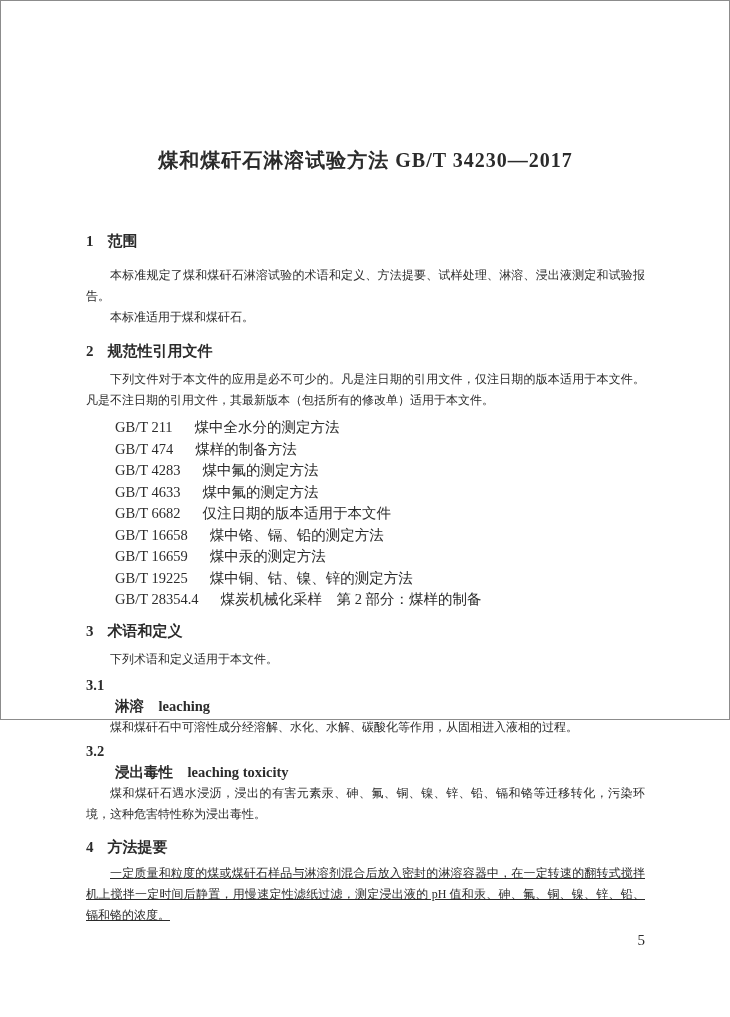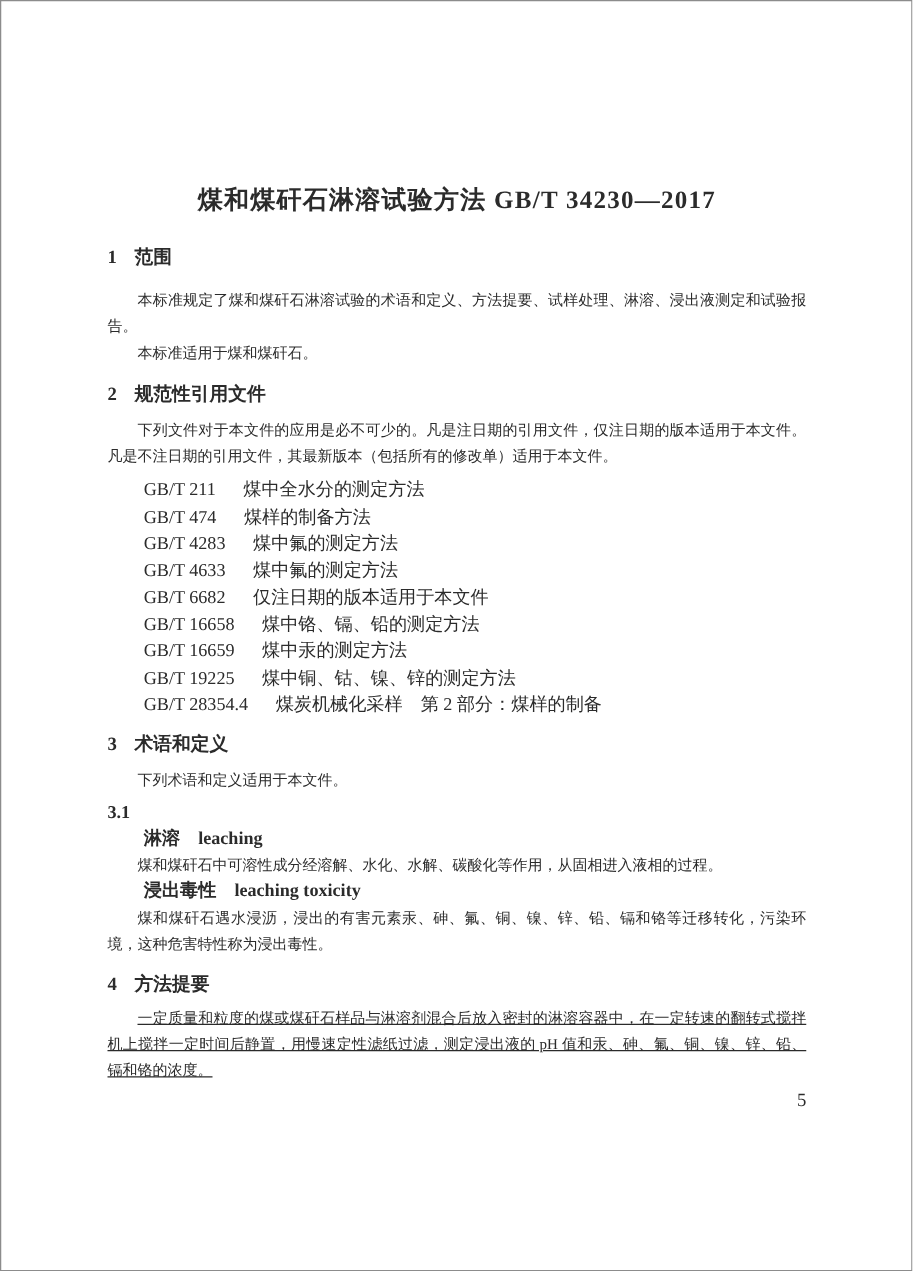--- a/index.html
+++ b/index.html
@@ -6,41 +6,41 @@
   html, body { background: #ffffff; }
   body {
     width: 730px;
     height: 1017px;
     font-family: "Liberation Serif", "DejaVu Serif", serif;
     color: #2b2b2b;
     overflow: hidden;
   }
   .page {
     width: 730px;
-    height: 1017px;
+    height: 720px;
     background: #ffffff;
     border: 1px solid #8c8c8c;
     padding: 0 84px 0 85px;
   }
   .doc-title {
     margin-top: 144px;
     font-size: 20px;
     font-weight: bold;
     line-height: 30px;
     text-align: center;
     letter-spacing: 1px;
     white-space: nowrap;
   }
   h2.sec-h {
     font-size: 15px;
     font-weight: bold;
     line-height: 22px;
   }
   .sec-num { margin-right: 14px; }
-  #h-s1 { margin-top: 20px; }
+  #h-s1 { margin-top: 55px; }
   #h-s2 { margin-top: 12px; }
   #h-s3 { margin-top: 9px; }
   #h-s4 { margin-top: 11px; }
   p.body {
     font-size: 12px;
     line-height: 21px;
     text-align: justify;
     text-justify: inter-ideograph;
   }
   .indent { text-indent: 2em; }
@@ -116,20 +116,21 @@
     </h2>
     <p class="body indent" id="s3-p1">下列术语和定义适用于本文件。</p>
 
     <div>
       <p class="term-id" id="term1-id">3.1</p>
       <p class="term-line"><span>淋溶</span><span class="term-en">leaching</span></p>
       <p class="body indent">煤和煤矸石中可溶性成分经溶解、水化、水解、碳酸化等作用，从固相进入液相的过程。</p>
     </div>
 
     <div>
+      <p class="term-id" id="term2-id">3.2</p>
       <p class="term-line"><span>浸出毒性</span><span class="term-en">leaching toxicity</span></p>
       <p class="body indent">煤和煤矸石遇水浸沥，浸出的有害元素汞、砷、氟、铜、镍、锌、铅、镉和铬等迁移转化，污染环境，这种危害特性称为浸出毒性。</p>
     </div>
   </section>
 
   <section>
     <h2 class="sec-h" id="h-s4">
       <span class="sec-num">4</span><span>方法提要</span>
     </h2>
     <p class="body indent" id="s4-p1">一定质量和粒度的煤或煤矸石样品与淋溶剂混合后放入密封的淋溶容器中，在一定转速的翻转式搅拌机上搅拌一定时间后静置，用慢速定性滤纸过滤，测定浸出液的 pH 值和汞、砷、氟、铜、镍、锌、铅、镉和铬的浓度。</p>

